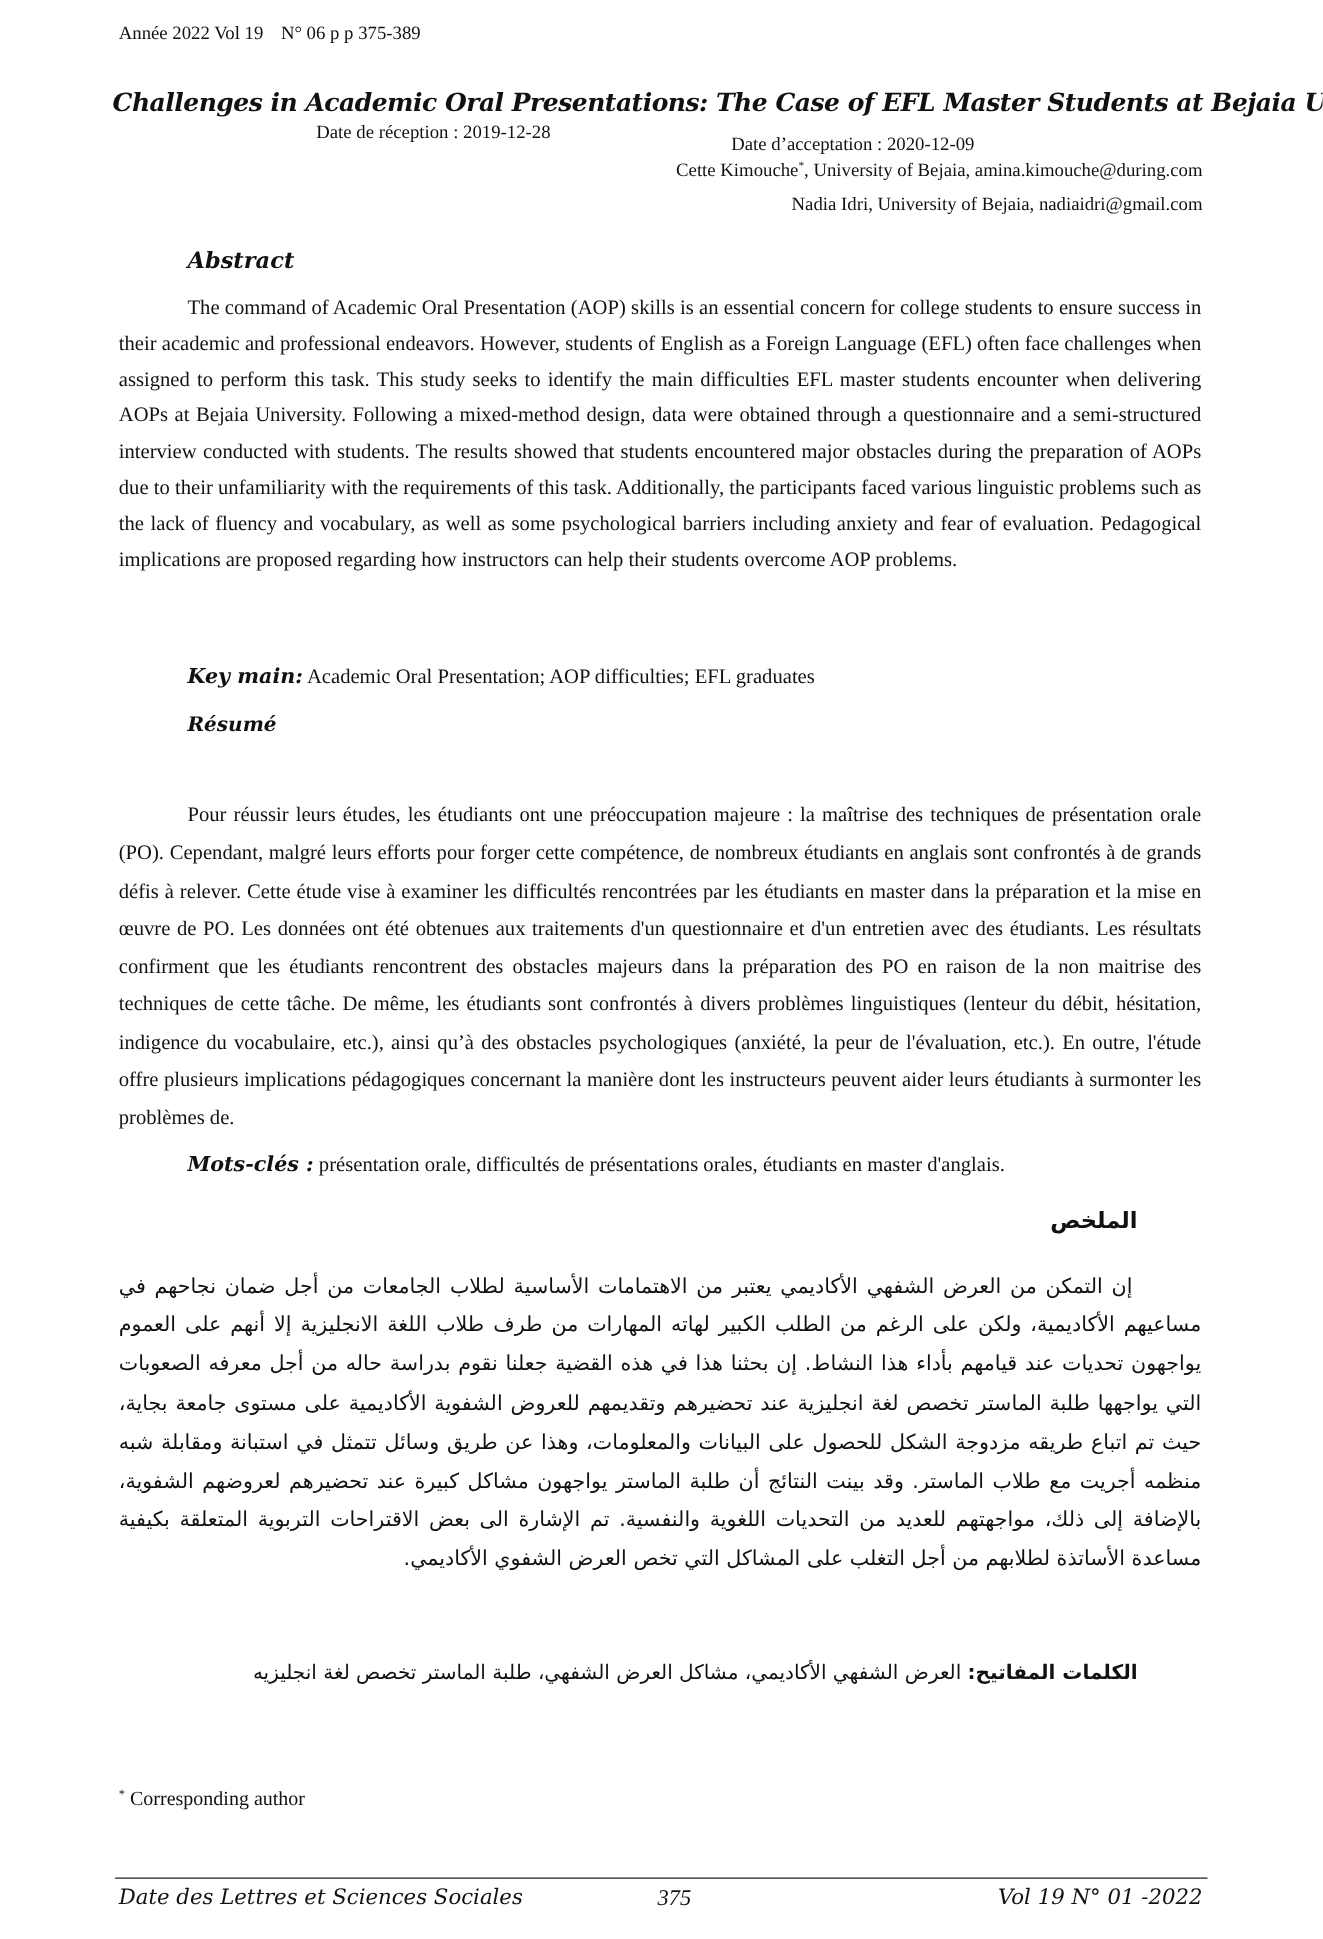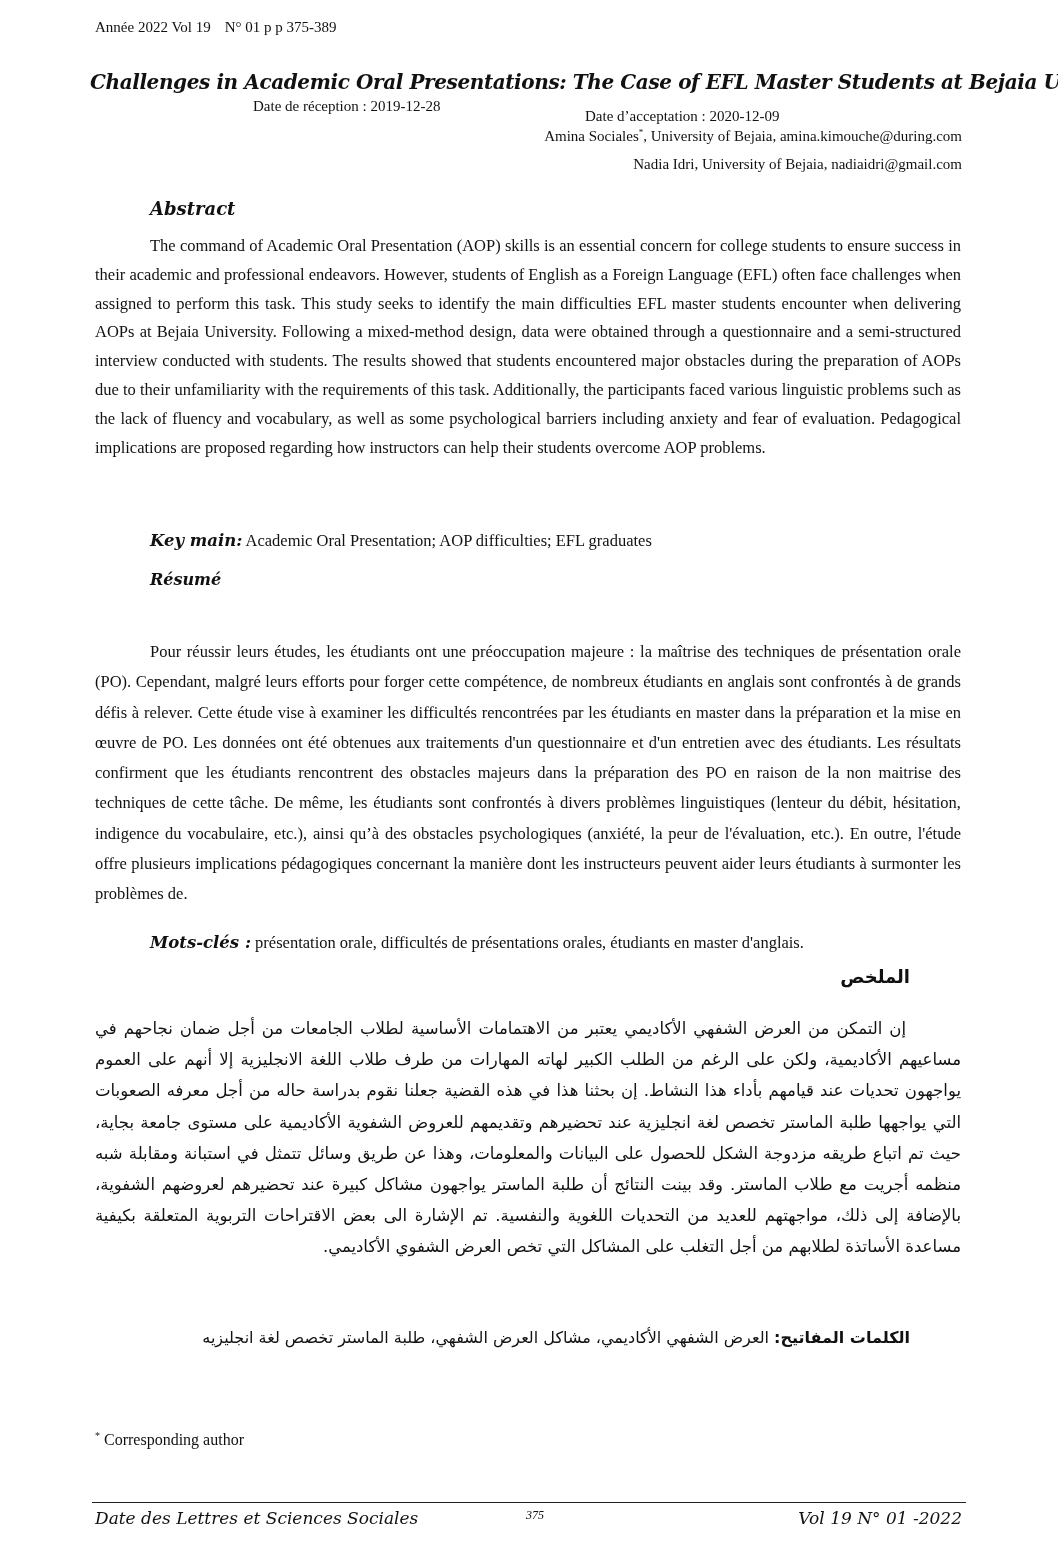--- a/index.html
+++ b/index.html
@@ -80,21 +80,21 @@
       left: 150px;
       font-size: 16.5px;
       white-space: nowrap;
     }
     .keywords .kw-label {
       font-style: italic;
       font-weight: bold;
       font-family: "DejaVu Serif", serif;
     }
     .keywords-en { top: 531px; }
-    .keywords-fr { top: 922px; margin-top: 11px; }
+    .keywords-fr { top: 922px; }
     .arabic-heading {
       right: 148px;
       top: 966px;
       font-size: 18px;
       font-weight: bold;
       font-family: "DejaVu Sans", sans-serif;
       direction: rtl;
     }
     .arabic-body {
       left: 95px;
@@ -125,42 +125,42 @@
     .footnote sup { font-size: 10px; }
     .footer-rule {
       left: 92px;
       top: 1502px;
       width: 874px;
       height: 0;
       border-top: 1.3px solid #222222;
     }
     .footer-text {
       top: 1508px;
-      font-size: 12px;
+      font-size: 18px;
       font-style: italic;
       white-space: nowrap;
     }
     .footer-journal { left: 95px; font-family: "DejaVu Serif", serif; font-size: 17px; }
     .footer-page { left: 526px; }
     .footer-vol { right: 96px; font-family: "DejaVu Serif", serif; font-size: 17px; }
   </style>
 </head>
 <body>
 
 <div class="abs running-head">
-  <span>Année 2022 Vol 19</span><span class="gap"></span><span>N° 01 p p 375-389</span>
+  <span>Année 2022 Vol 19</span><span class="gap"></span><span>N° 06 p p 375-389</span>
 </div>
 
 <div class="abs title">Challenges in Academic Oral Presentations: The Case of EFL Master Students at Bejaia University</div>
 
 <div class="abs date-received">Date de réception : 2019-12-28</div>
 <div class="abs date-accepted">Date d’acceptation : 2020-12-09</div>
 
 <div class="abs author author-1">
-  <span>Amina Sociales</span><sup>*</sup><span>, University of Bejaia, amina.kimouche@during.com</span>
+  <span>Cette Kimouche</span><sup>*</sup><span>, University of Bejaia, amina.kimouche@during.com</span>
 </div>
 <div class="abs author author-2">
   <span>Nadia Idri</span><span>, University of Bejaia, nadiaidri@gmail.com</span>
 </div>
 
 <div class="abs section-heading abstract-heading">Abstract</div>
 <div class="abs para abstract-body">The command of Academic Oral Presentation (AOP) skills is an essential concern for college students to ensure success in their academic and professional endeavors. However, students of English as a Foreign Language (EFL) often face challenges when assigned to perform this task. This study seeks to identify the main difficulties EFL master students encounter when delivering AOPs at Bejaia University. Following a mixed-method design, data were obtained through a questionnaire and a semi-structured interview conducted with students. The results showed that students encountered major obstacles during the preparation of AOPs due to their unfamiliarity with the requirements of this task. Additionally, the participants faced various linguistic problems such as the lack of fluency and vocabulary, as well as some psychological barriers including anxiety and fear of evaluation. Pedagogical implications are proposed regarding how instructors can help their students overcome AOP problems.</div>
 
 <div class="abs keywords keywords-en">
   <span class="kw-label">Key main:</span><span> Academic Oral Presentation; AOP difficulties; EFL graduates</span>

